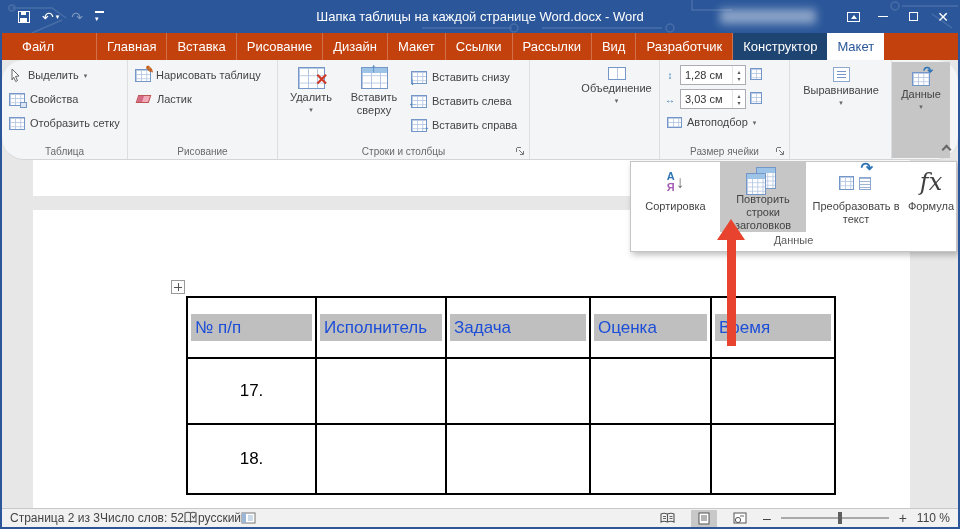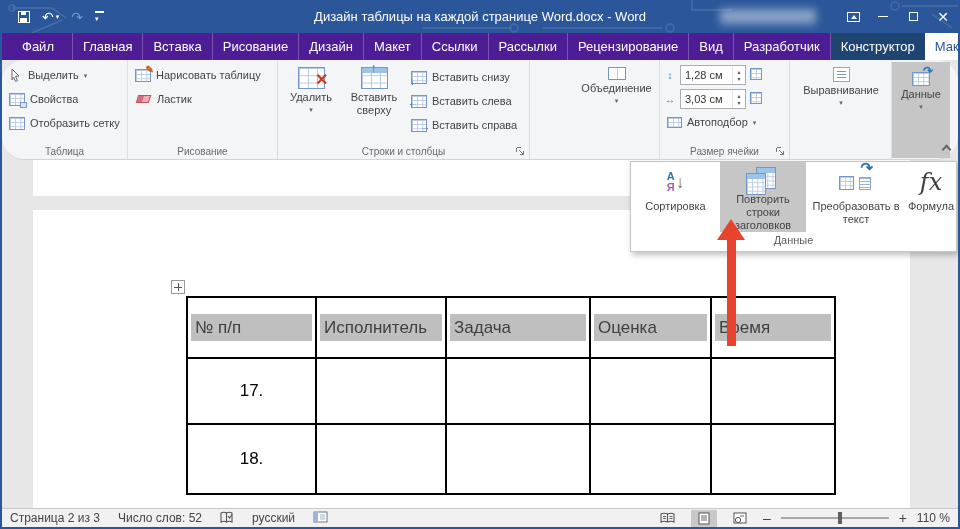--- a/index.html
+++ b/index.html
@@ -22,24 +22,24 @@
   .title-center { position:absolute; left:0; right:0; top:0; height:33px; display:flex; align-items:center; justify-content:center; font-size:13px; z-index:1; }
   .tb-right { position:absolute; right:0; top:0; height:33px; display:flex; align-items:center; z-index:2; }
   .blurbox { width:96px; height:15px; background:rgba(255,255,255,.45); border-radius:2px; filter:blur(4px); margin-right:22px; }
   .winctl { width:30px; height:33px; display:flex; align-items:center; justify-content:center; }
   .ribbondisp { width:13px; height:10px; border:1px solid #fff; position:relative; }
   .ribbondisp:before { content:""; position:absolute; left:3px; top:2px; border-left:3px solid transparent; border-right:3px solid transparent; border-bottom:4px solid #fff; }
   .minbar { width:10px; height:1px; background:#fff; }
   .maxbox { width:9px; height:9px; border:1px solid #fff; }
 
   
-  .tabrow { height:27px; background:#4c1d95; display:flex; align-items:stretch; color:#fff; font-size:13px; position:relative; }
+  .tabrow { height:27px; background:#c2410c; display:flex; align-items:stretch; color:#fff; font-size:13px; position:relative; }
   .tab { display:flex; align-items:center; padding:0 10px; border-right:1px solid rgba(255,255,255,.25); cursor:default; white-space:nowrap; }
   .tab-file { border-right:none; margin-left:10px; margin-right:8px; }
-  .tab-first { border-left:1px solid rgba(255,255,255,.25); }
+  .tab-first { border-left:1px solid rgba(255,255,255,.25);margin-left:24px; }
   .tab-ctx { background:#1e4471; border-right:none; }
   .tab-active { background:#fff; color:#2b579a; border-right:none; }
 
   
   .ribbon { height:100px; background:#f4f5f6; border-bottom:1px solid #d2d4d6; display:flex; position:relative; font-size:11px; color:#444;border-radius:22px; }
   .rgroup { position:relative; height:99px; border-right:1px solid #dcdee0; padding:3px 3px 16px 3px; }
   .rgroup-label { position:absolute; bottom:2px; left:0; right:0; text-align:center; font-size:10px; color:#6a6a6a; }
   .launcher { position:absolute; bottom:3px; right:4px; }
   .sbtn { display:flex; align-items:center; gap:5px; height:24px; padding:0 4px; cursor:default; white-space:nowrap; }
   .bigbtn { display:flex; flex-direction:column; align-items:center; justify-content:flex-start; gap:2px; padding:4px 5px; text-align:center; line-height:13px; cursor:default; }
@@ -74,21 +74,21 @@
   .szico { font-size:10px; color:#2e74b5; width:14px; text-align:center; flex:none; }
 
   
   .docarea { position:relative; height:348px; background:#e7e7e7; overflow:hidden; }
   .page { position:absolute; left:31px; width:877px; background:#fff; }
   .page1 { top:0; height:36px; }
   .page2 { top:50px; height:298px; }
   .dtable { position:absolute; left:184px; top:136px; border-collapse:collapse; z-index:1; }
   .dtable td { border:2px solid #000; padding:0; vertical-align:middle; background:#fff; }
   .dtable .hrow td { height:61px; vertical-align:middle; }
-  .hdr-shade { background:#bfbfbf; margin:0 3px; height:27px; line-height:27px; padding-left:4px; font-size:17px; color:#404040; white-space:nowrap; overflow:hidden; }
+  .hdr-shade { background:#bfbfbf; margin:0 3px; height:27px; line-height:27px; padding-left:4px; font-size:17px; color:#1d4ed8; white-space:nowrap; overflow:hidden; }
   .numcell { text-align:center; font-size:17px; color:#000; }
   .r16 td { height:66px; } .r17 td { height:66px; } .r18 td { height:70px; }
   .c0{width:129px;} .c1{width:130px;} .c2{width:144px;} .c3{width:121px;} .c4{width:124px;}
   .movehandle { position:absolute; left:169px; top:120px; width:14px; height:14px; border:1px solid #9a9a9a; background:#fdfdfd; z-index:1; }
   .movehandle:before { content:""; position:absolute; left:2px; top:6px; width:8px; height:1px; background:#555; }
   .movehandle:after { content:""; position:absolute; left:6px; top:2px; width:1px; height:8px; background:#555; }
 
   
   .dropdown { position:absolute; left:628px; top:1px; width:327px; height:91px; background:#fff; border:1px solid #c5c5c5; box-shadow:2px 3px 6px rgba(0,0,0,.25); z-index:2; display:flex; flex-wrap:wrap; }
   .ditem { height:70px; display:flex; flex-direction:column; align-items:center; padding-top:5px; gap:3px; font-size:11px; line-height:13px; text-align:center; color:#444; cursor:default; }
@@ -108,21 +108,21 @@
   .conv-arrow { position:absolute; right:0; top:-6px; font-size:15px; color:#2e74b5; font-weight:bold; }
   .fx-ico { font-family:"DejaVu Serif", serif; font-style:italic; font-size:24px; color:#3f3f3f; height:30px; line-height:30px; }
 
   
   .arrow { position:absolute; left:715px; top:59px; width:28px; z-index:3; }
   .arrow-head { width:0; height:0; border-left:14px solid transparent; border-right:14px solid transparent; border-bottom:21px solid #e8432e; }
   .arrow-shaft { width:9px; height:106px; background:#e8432e; margin:0 auto; }
 
   
   .statusbar { height:21px; background:#f1f1f1; border-top:1px solid #c6c8ca; border-bottom:2px solid #2b579a; display:flex; align-items:center; font-size:12px; color:#444; padding:0 8px; }
-  .sb-left { display:flex; gap:18px; }
+  .sb-left { display:flex; align-items:center; }
   .sb-right { margin-left:auto; display:flex; align-items:center; gap:10px; }
   .viewbtn { width:26px; height:17px; display:flex; align-items:center; justify-content:center; }
   .viewbtn.active { background:#c8c8c8; }
   .track { position:relative; width:108px; height:2px; background:#a9a9a9; }
   .thumb { position:absolute; left:57px; top:-5px; width:4px; height:12px; background:#5f5f5f; }
   .zoomsym { font-size:14px; color:#444; }
   svg { display:block; }
 </style>
 </head>
 <body>
@@ -151,21 +151,21 @@
       <span class="qbtn">
           <span class="glyph-dim">↷</span>
         </span>
       <span class="qbtn">
         <span class="col">
             <span class="qat-bar"></span>
             <span class="caret-w">▾</span>
           </span>
       </span>
     </div>
-    <div class="title-center">Дизайн таблицы на каждой странице Word.docx - Word</div>
+    <div class="title-center">Шапка таблицы на каждой странице Word.docx - Word</div>
     <div class="tb-right">
       <div class="blurbox"></div>
       <div class="winctl">
           <span class="ribbondisp"></span>
         </div>
       <div class="winctl">
           <span class="minbar"></span>
         </div>
       <div class="winctl">
           <span class="maxbox"></span>
@@ -178,21 +178,20 @@
 
   <div class="tabrow">
     <span class="tab tab-file">Файл</span>
     <span class="tab tab-first">Главная</span>
     <span class="tab">Вставка</span>
     <span class="tab">Рисование</span>
     <span class="tab">Дизайн</span>
     <span class="tab">Макет</span>
     <span class="tab">Ссылки</span>
     <span class="tab">Рассылки</span>
-    <span class="tab">Рецензирование</span>
     <span class="tab">Вид</span>
     <span class="tab">Разработчик</span>
     <span class="tab tab-ctx">Конструктор</span>
     <span class="tab tab-active">Макет</span>
 
   </div>
 
   <div class="ribbon">
 
     <div class="rgroup grp1">

